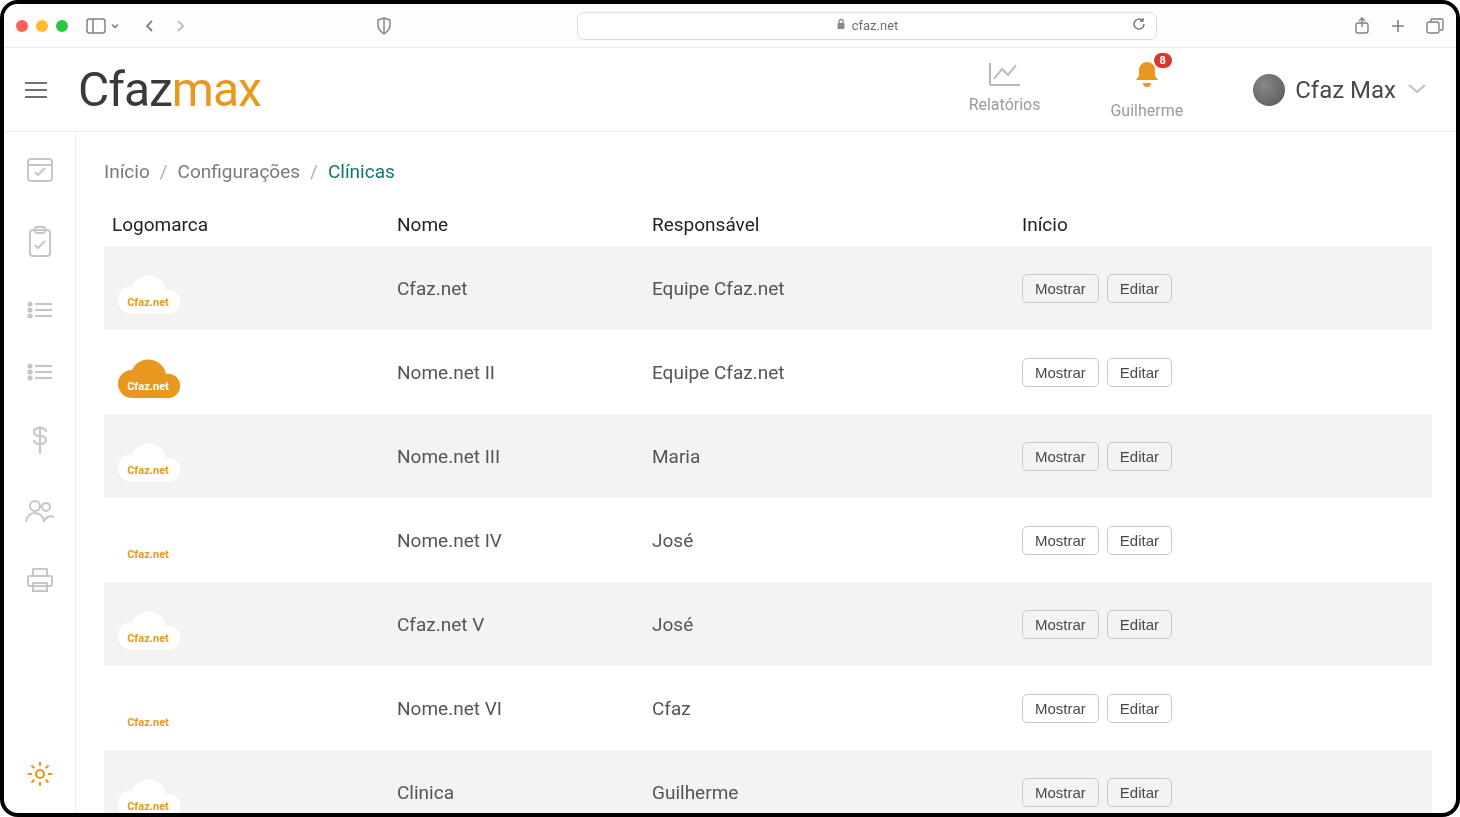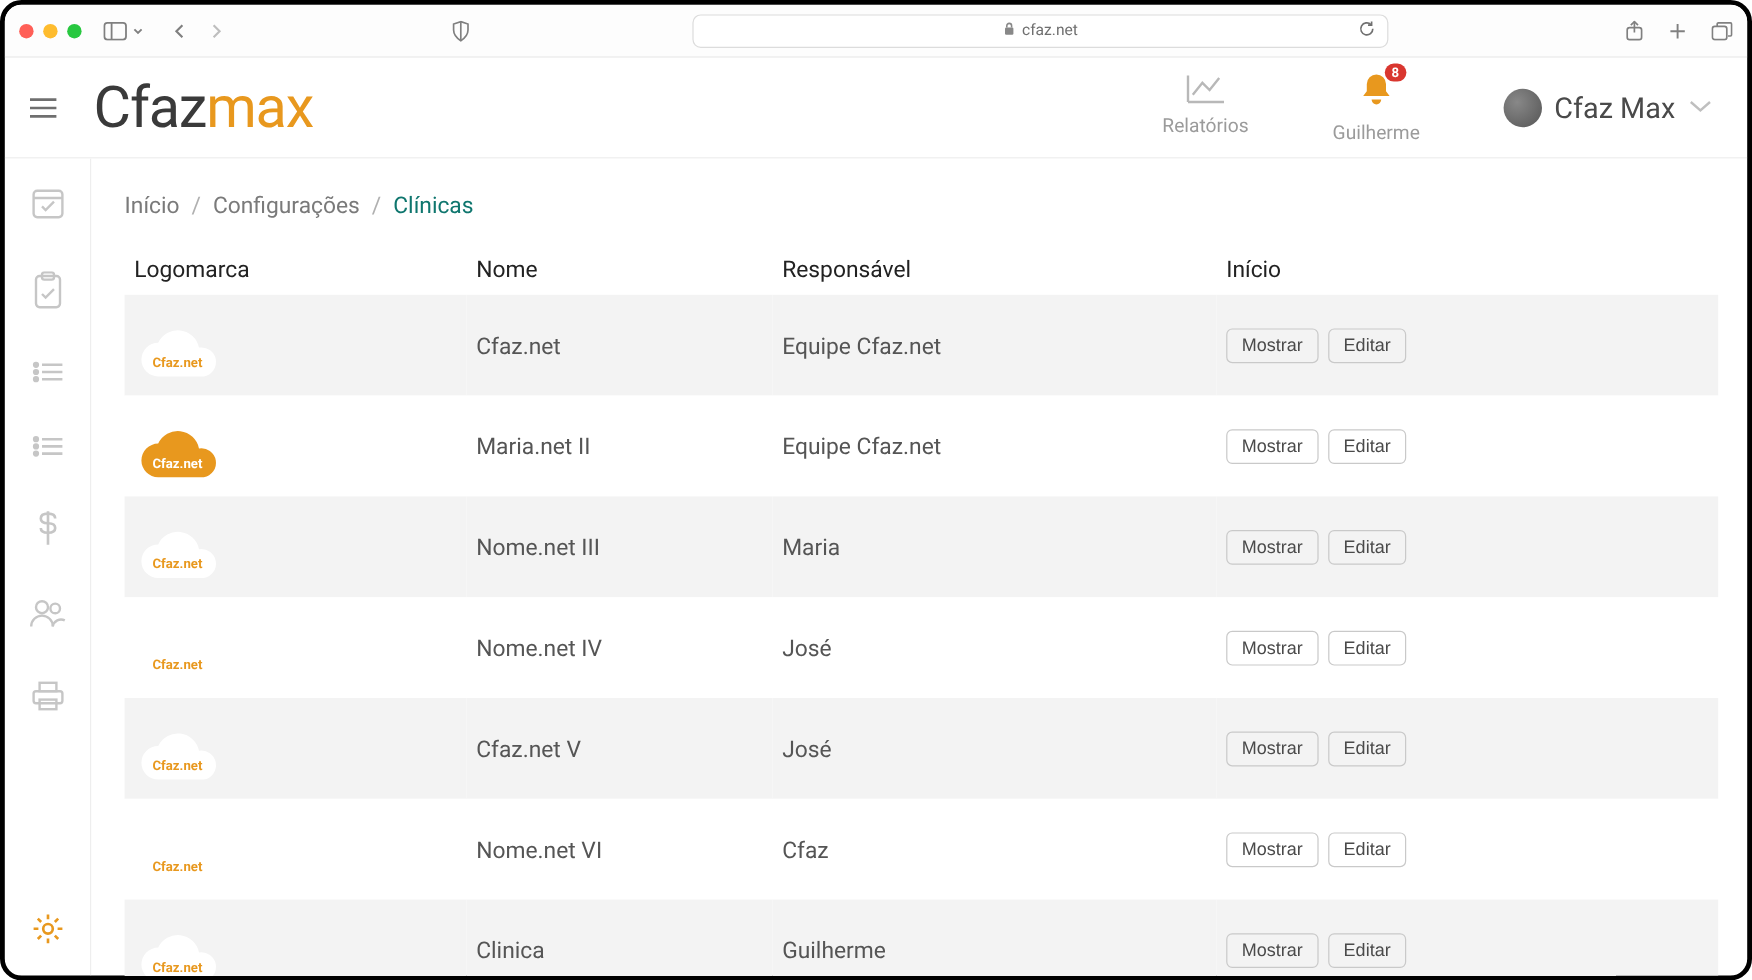--- a/index.html
+++ b/index.html
@@ -351,21 +351,21 @@
               <td>
                 <div class="logo-cell">
                   <div class="cloud solid">
                     <svg viewBox="0 0 72 46" width="72" height="46">
                       <path d="M20 40 a14 14 0 0 1 0-28 a18 18 0 0 1 34 4 a12 12 0 0 1 4 24 Z" fill="#e8981e"></path>
                     </svg>
                     <span class="cloud-label">Cfaz.net</span>
                   </div>
                 </div>
               </td>
-              <td>Maria.net II</td>
+              <td>Nome.net II</td>
               <td>Equipe Cfaz.net</td>
               <td>
                 <div class="actions">
                   <button class="btn">Mostrar</button>
                   <button class="btn">Editar</button>
                 </div>
               </td>
             </tr>
             <tr class="odd">
               <td>

